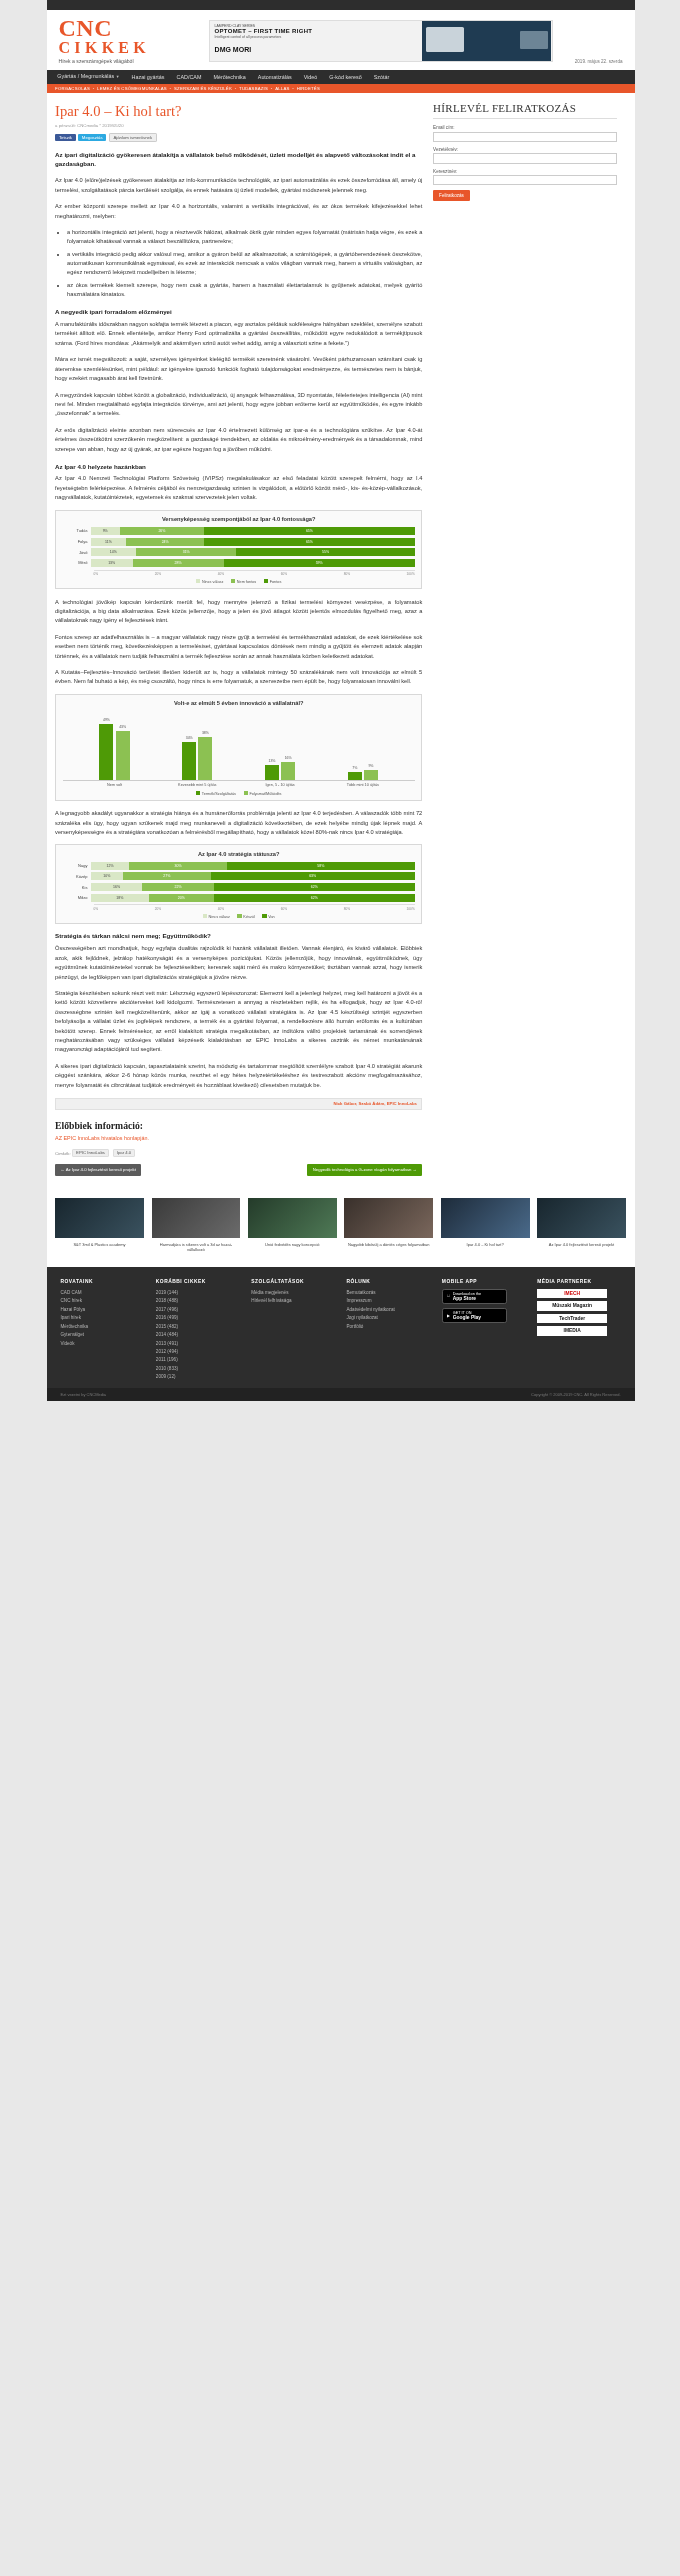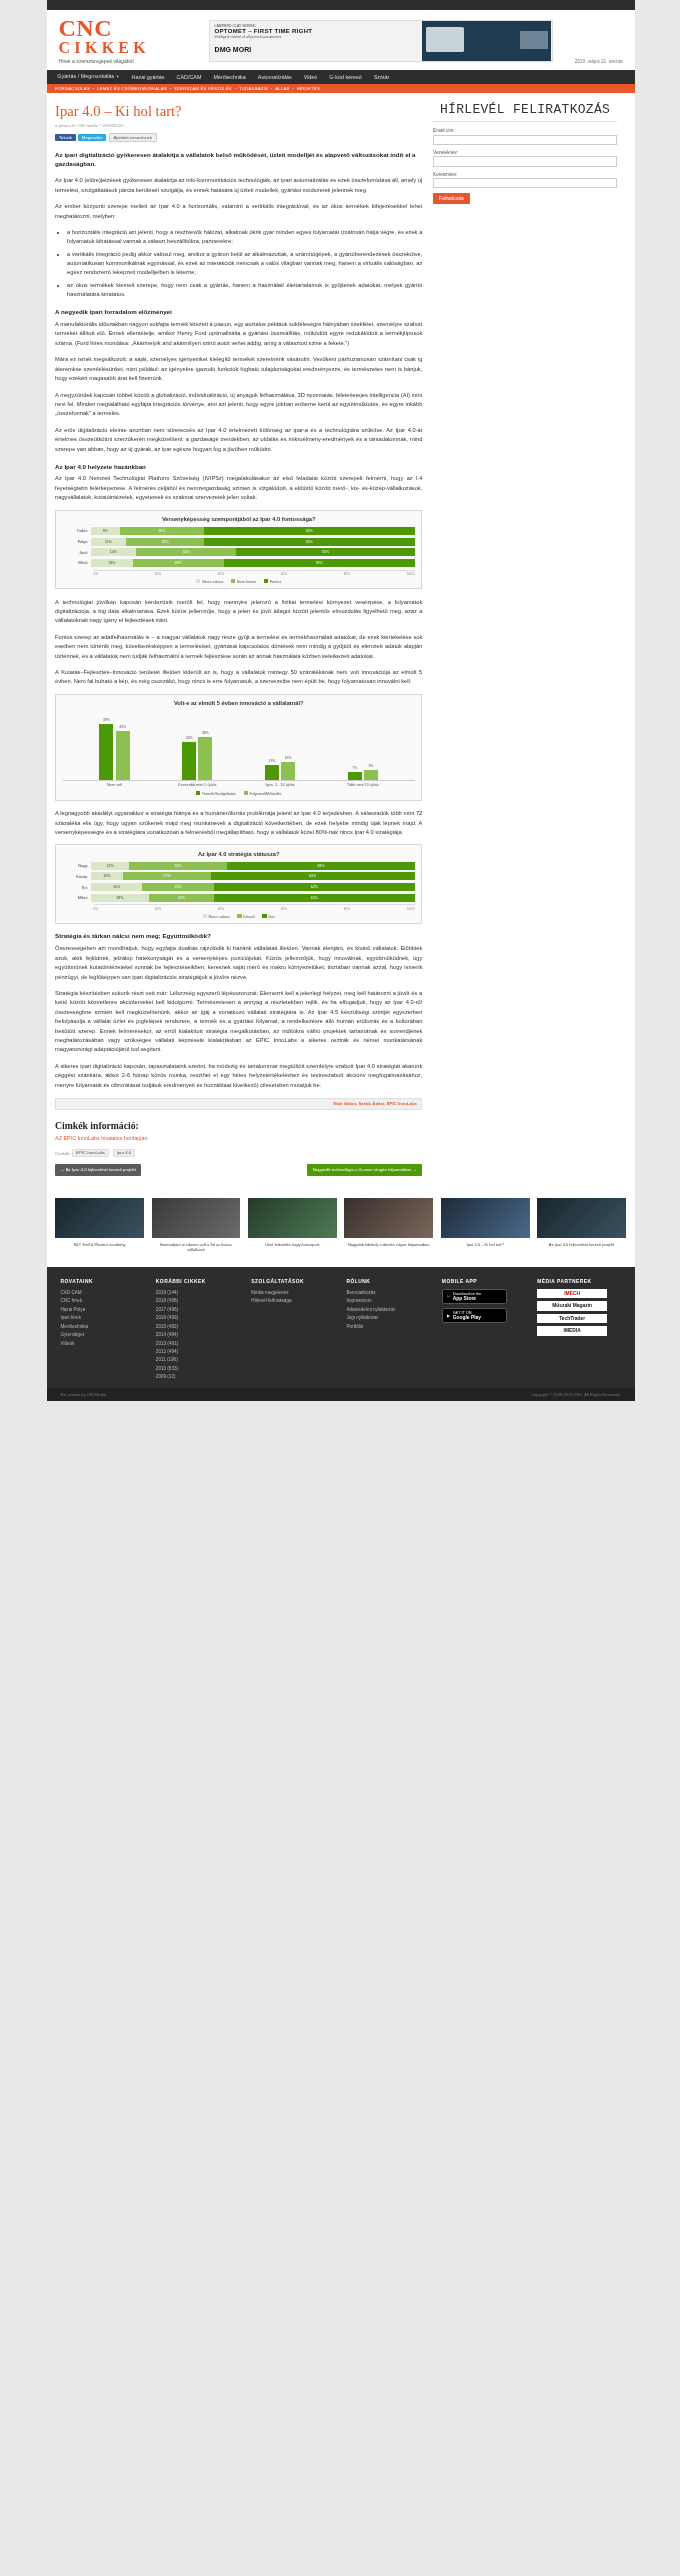--- a/index.html
+++ b/index.html
@@ -91,21 +91,21 @@
   .tagline-row b { color:#e8562a; }
   h2.more { font-family:"Liberation Serif", serif; font-size:9.7px; color:#222; margin:7.6px 0 4.3px 0; }
   .more-link { color:#e8562a; font-size:5.4px; text-decoration:none; }
   .tags { font-size:4.3px; color:#888; margin:7.6px 0 6.5px 0; }
   .tag-chip { display:inline-block; background:#eee; border:0.5px solid #ddd; padding:0.5px 3.2px; margin-right:2.2px; border-radius:1.1px; color:#555; }
   .prevnext { display:flex; justify-content:space-between; margin:7.6px 0 12px 0; }
   .pn-btn { background:#5b5b5b; color:#fff; font-size:4.3px; padding:3.2px 5.4px; border-radius:1.1px; max-width:162px; }
   .pn-btn.green { background:#4e9a06; }
 
   
-  .side-title { font-family:Liberation Mono, monospace; font-size:13px; color:#333; text-align:center; border-bottom:0.5px solid #ddd; padding-bottom:3.8px; margin:1.1px 0 6.5px 0; letter-spacing:0.3px; }
+  .side-title { font-family:Liberation Serif, serif; font-size:11px; color:#333; text-align:left; border-bottom:0.5px solid #ddd; padding-bottom:3.8px; margin:1.1px 0 6.5px 0; letter-spacing:0.3px; }
   .field-label { font-size:4.6px; color:#555; margin-bottom:1.6px; display:block; }
   .field-input { width:100%; height:10.3px; border:0.5px solid #ccc; background:#fff; margin-bottom:4.9px; }
   .subscribe-btn { background:#e8562a; color:#fff; border:none; font-size:4.6px; padding:2.7px 6px; border-radius:1.1px; }
 
   
   .newsbar { padding:10.8px 8.6px 14px 8.6px; }
   .news-head { text-align:center; font-family:"Liberation Serif", serif; color:#e8562a; font-size:12px; margin-bottom:8.6px; }
   .news-grid { display:flex; gap:7.6px; }
   .news-card { flex:1; }
   .news-thumb { width:100%; height:40px; background:#2b3a45; margin-bottom:3.2px; position:relative; overflow:hidden; }
@@ -374,21 +374,21 @@
 
         <h3 class="sub">Stratégia és tárkan nálcsi nem meg; Együttműködik?</h3>
         <p class="body">Összességében azt mondhatjuk, hogy egyfajta dualitás rajzolódik ki hazánk vállalatait illetően. Vannak élenjáró, és kivárő vállalatok. Előbbiek azok, akik fejlődnek, jelzálop hatékonyságát és a versenyképes pozíciójukat. Közös jellemzőjük, hogy innoválnak, együttműködnek, ügy együttműnek kutatóintézetekel vonnak be fejlesztéseikben; keresnek saját mérő és makro környezetüket; tisztában vannak azzal, hogy ismerik pénzügyi, de legfőképpen van ipari digitalizációs stratégiájuk a jövőre nézve.</p>
         <p class="body">Stratégia készítésben sokunk részt vett már: Lélszzség egyszerű lépésszorozat: Elemezni kell a jelenlegi helyzet, meg kell határozni a jövőt és a kettő között közvetlenre akcióterveket kell kidolgozni. Természetesen a annyag a részletekben rejlik, és ha elfogadjuk, hogy az Ipar 4.0-rő! összességbne szintén kell megközelítenünk, akkor az ígáj a vonatkozó vállalati stratégiára is. Az Ipar 4.5 készültségi szintjét egyszerben befolyásolja a vállalat üzlet és jogfelépek rendszere, a termék és a gyártási folyamat, a rendelkezésre álló humán erőforrás és a kultúrában bekötött szerep. Ennek felmérésekor, az erről kialakított stratégia megalkotásban, az indítókra vállró projektek tartamának és sorrendjének meghatározásában vagy szükséges vállalati képzésetk kialakításban az EPIC InnoLabs a sikeres osztrák és német munkatársának magyarországi adaptációjáról tud segíteni.</p>
         <p class="body">A sikeres ipari digitalizáció kapcsán, tapasztalataink szerint, ha módszig és tartalommar megtöltött szemlélyre szabott Ipar 4.0 stratégiát akarunk céggést szánkára, akkor 2-6 hónap közös munka, reszthet el egy hétes helyzetértékeléshez és testreszabott akciónv megfogalmazásához, menyre folyamatát és cibrcrátásat tudjátok eredményeit és hozzáblaat kivetkező) cilesetsben mutatjuk be.</p>
 
         <div class="tagline-row">
           <b>Nick Gábor, Szabó Ádám, EPIC InnoLabs</b>
         </div>
 
-        <h2 class="more">Cimkék információ:</h2>
+        <h2 class="more">Előbbiek információ:</h2>
         <a class="more-link" href="#">AZ EPIC InnoLabs hivatalos honlapján.</a>
 
         <div class="tags">
           <span>Cimkék:</span>
           <span class="tag-chip">EPIC InnoLabs</span>
           <span class="tag-chip">Ipar 4.0</span>
         </div>
 
         <div class="prevnext">
           <span class="pn-btn">← Az Ipar 4.0 fejlesztésit kereső projekt</span>

